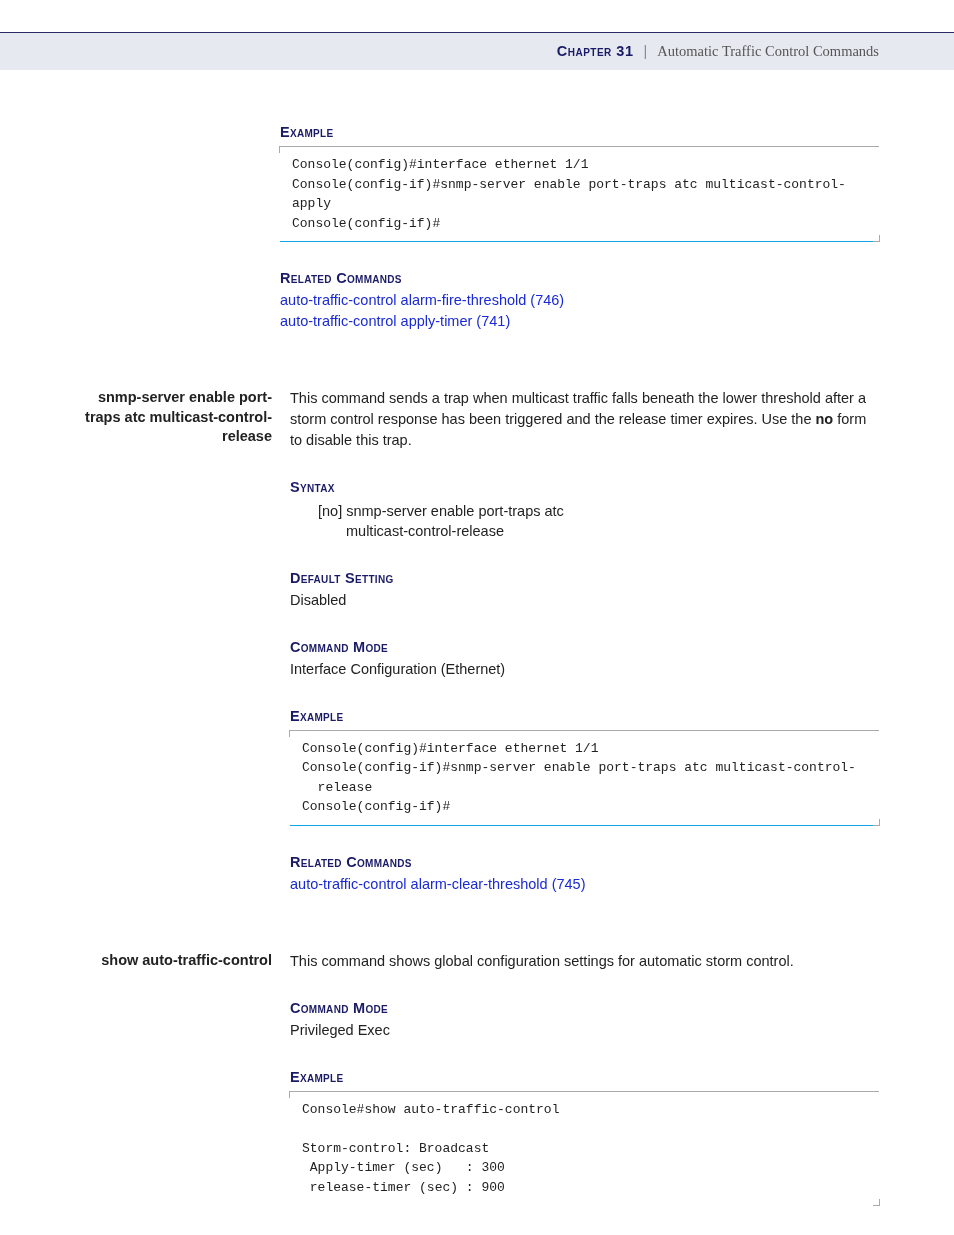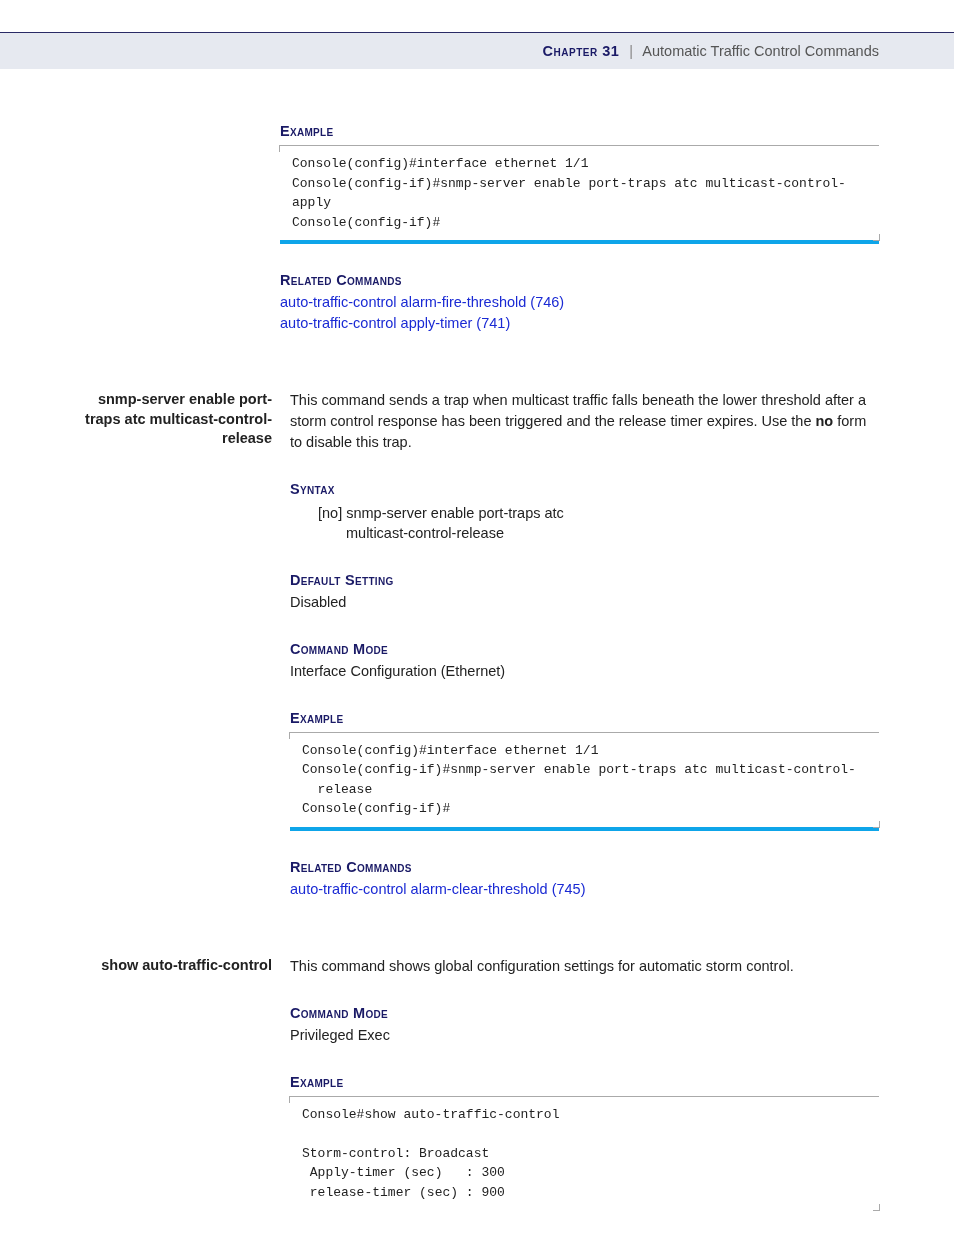--- a/index.html
+++ b/index.html
@@ -23,40 +23,41 @@
     font-weight: bold;
     color: #1a1a66;
     letter-spacing: 0.5px;
   }
   .header-band .divider {
     color: #888;
     margin: 0 6px;
   }
   .header-band .section {
     color: #555;
+    font-family: Liberation Serif, serif;
   }
   .page {
     width: 954px;
     box-sizing: border-box;
     padding: 0 75px 40px 85px;
   }
   .content-area {
     margin-top: 54px;
   }
   .heading {
     font-variant: small-caps;
     font-weight: bold;
     color: #1a1a66;
     letter-spacing: 0.3px;
     margin-top: 28px;
     margin-bottom: 4px;
   }
   .codebox {
     border-top: 1px solid #aaa;
-    border-bottom: 4px solid #0ea5e9;
+    border-bottom: 1px solid #0ea5e9;
     padding: 8px 12px;
     font-family: "Courier New", monospace;
     font-size: 13px;
     white-space: pre-wrap;
     margin: 6px 0 4px 0;
     line-height: 1.5;
     position: relative;
   }
   .codebox::before {
     content: "";

